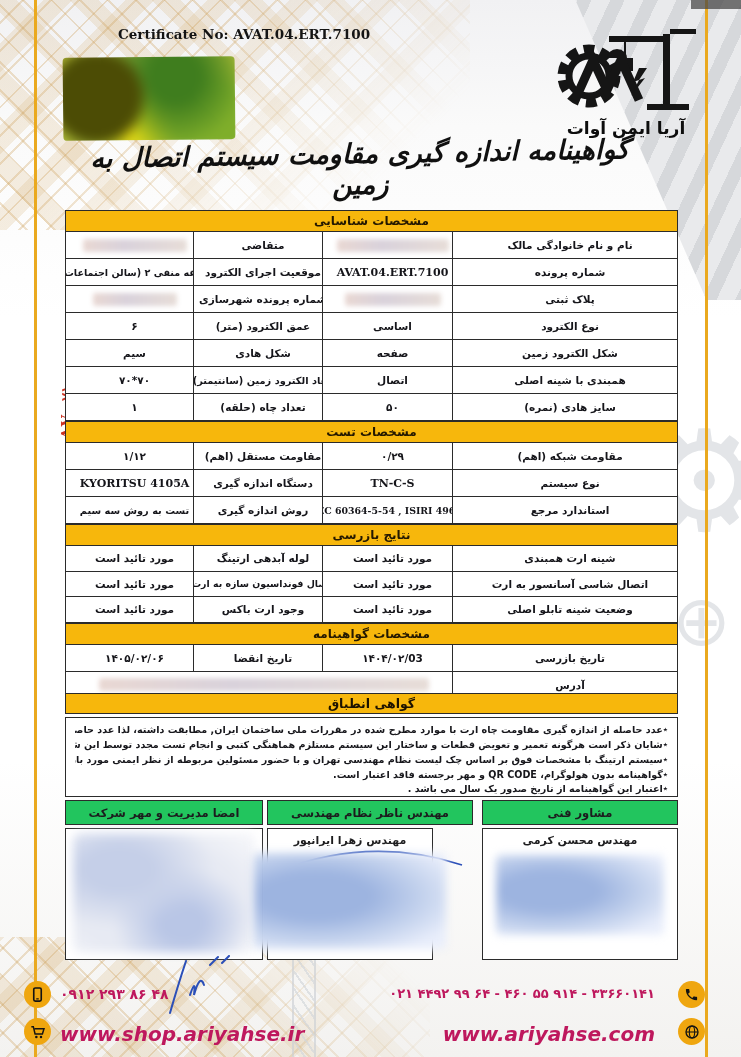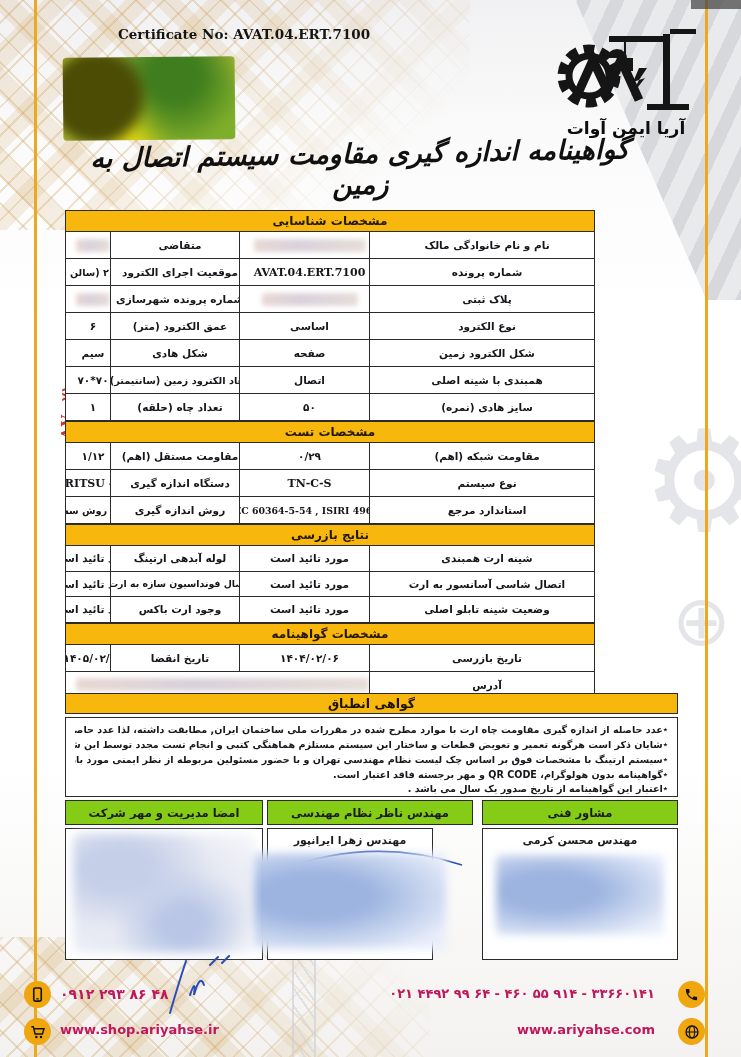--- a/index.html
+++ b/index.html
@@ -50,21 +50,21 @@
     left:60px;top:138px;width:600px;text-align:center;z-index:3;direction:rtl;
     font-family:"DejaVu Serif",serif;font-style:italic;font-weight:700;font-size:27px;color:#101010;
     transform:rotate(-1deg);
   }
   .serial-red{
     left:2px;top:395px;width:130px;z-index:3;color:#cc3322;font-weight:700;font-size:15px;
     font-family:"DejaVu Serif",serif;letter-spacing:2px;transform:rotate(-90deg);transform-origin:center;
     text-align:center;
   }
   
-  .doc{left:65px;top:210px;width:530px;z-index:3;border:1.6px solid #2b2b2b;background:#fff;box-sizing:border-box;}
+  .doc{left:65px;top:210px;width:613px;z-index:3;border:1.6px solid #2b2b2b;background:#fff;box-sizing:border-box;}
   .sec-header{
     background:#f7b70c;border-top:1.4px solid #2b2b2b;border-bottom:1.2px solid #2b2b2b;
     height:20px;display:flex;align-items:center;justify-content:center;
     font-size:12px;font-weight:700;color:#241800;direction:rtl;
   }
   .doc > .sec-header:first-child{border-top:none;}
   .t-row{display:grid;grid-template-columns:225px 130px 129px 1fr;direction:rtl;border-bottom:1px solid #2b2b2b;}
   .t-row:last-child{border-bottom:none;}
   .r27{height:26px;}
   .r25{height:24.6px;}
@@ -77,38 +77,38 @@
         background:linear-gradient(90deg,#e9d8d3,#d9d2db 40%,#e7ddd8);filter:blur(2.5px);}
   .span3{grid-column:span 3;}
   
   .conf-header{left:65px;top:693px;width:613px;z-index:3;box-sizing:border-box;
     background:#f7b70c;border:1.4px solid #2b2b2b;height:21px;display:flex;align-items:center;justify-content:center;
     font-size:12.5px;font-weight:700;color:#1c1200;direction:rtl;}
   .conf-box{left:65px;top:717px;width:613px;height:80px;z-index:3;box-sizing:border-box;
     border:1.4px solid #2b2b2b;background:#fff;padding:5px 9px 0 9px;direction:rtl;}
   .conf-line{font-size:9.6px;font-weight:600;color:#17171c;line-height:1.55;white-space:nowrap;overflow:hidden;}
   
-  .sig-h{z-index:3;box-sizing:border-box;border:1.6px solid #2b2b2b;background:#84cc16;height:25px;top:800px;
+  .sig-h{z-index:3;box-sizing:border-box;border:1.6px solid #2b2b2b;background:#22c55e;height:25px;top:800px;
     display:flex;align-items:center;justify-content:center;font-size:11.5px;font-weight:700;direction:rtl;}
   .sig-b{z-index:3;box-sizing:border-box;border:1.4px solid #2b2b2b;background:#fff;top:828px;height:132px;
     display:flex;flex-direction:column;align-items:center;}
   .sig-name{font-size:11px;font-weight:700;direction:rtl;margin-top:5px;}
   .stamp{border-radius:5px;filter:blur(4px);
     background:radial-gradient(ellipse at 30% 40%,#8fa8e000 0,transparent 0),
                radial-gradient(ellipse at 32% 45%,#9db4e0 0 30%,#c6d4ee 60%,#e9eefb 85%);}
   .sig-blob{border-radius:8px;filter:blur(5px);
     background:radial-gradient(ellipse at 25% 30%,#c5cfe8 0 18%,transparent 50%),
                radial-gradient(ellipse at 60% 75%,#b9c6e6 0 14%,transparent 45%),
                radial-gradient(ellipse at 45% 55%,#e7eaf3 0 60%,#f4f5f9 90%);}
   
   .circ{width:27px;height:27px;border-radius:50%;background:#efa60f;z-index:3;
     display:flex;align-items:center;justify-content:center;}
   .f-text{z-index:3;font-weight:700;color:#be185d;}
   .fa-num{direction:ltr;}
-  .url{font-size:13px;}
+  .url{font-size:20px;font-style:italic;}
   .scribble{z-index:4;}
 </style>
 </head>
 <body>
 
 <div class="abs argyle fade-br" style="left:0;top:0;width:470px;height:230px;"></div>
 <div class="abs graystripes" style="right:0;top:0;width:230px;height:300px;clip-path:polygon(28% 0,100% 0,100% 100%,85% 100%);"></div>
 <div class="abs argyle fade-tr" style="left:0;bottom:0;width:430px;height:120px;"></div>
 <div class="abs watermark" style="right:-26px;top:400px;font-size:140px;">⚙</div>
 <div class="abs watermark" style="right:10px;top:580px;font-size:70px;">⊕</div>
@@ -232,21 +232,21 @@
   <div class="t-row r25">
     <div class="cell lbl fa">وضعیت شینه تابلو اصلی</div>
     <div class="cell val fa">مورد تائید است</div>
     <div class="cell lbl fa">وجود ارت باکس</div>
     <div class="cell val fa">مورد تائید است</div>
   </div>
 
   <div class="sec-header">مشخصات گواهینامه</div>
   <div class="t-row r27">
     <div class="cell lbl fa">تاریخ بازرسی</div>
-    <div class="cell val fa">۱۴۰۴/۰۲/۰۶</div>
+    <div class="cell val fa">۱۴۰۴/۰۲/03</div>
     <div class="cell lbl fa">تاریخ انقضا</div>
     <div class="cell val fa">۱۴۰۵/۰۲/۰۶</div>
   </div>
   <div class="t-row r27">
     <div class="cell lbl fa">آدرس</div>
     <div class="cell span3">
         <span class="chip" style="width:330px"></span>
       </div>
   </div>
 </div>

